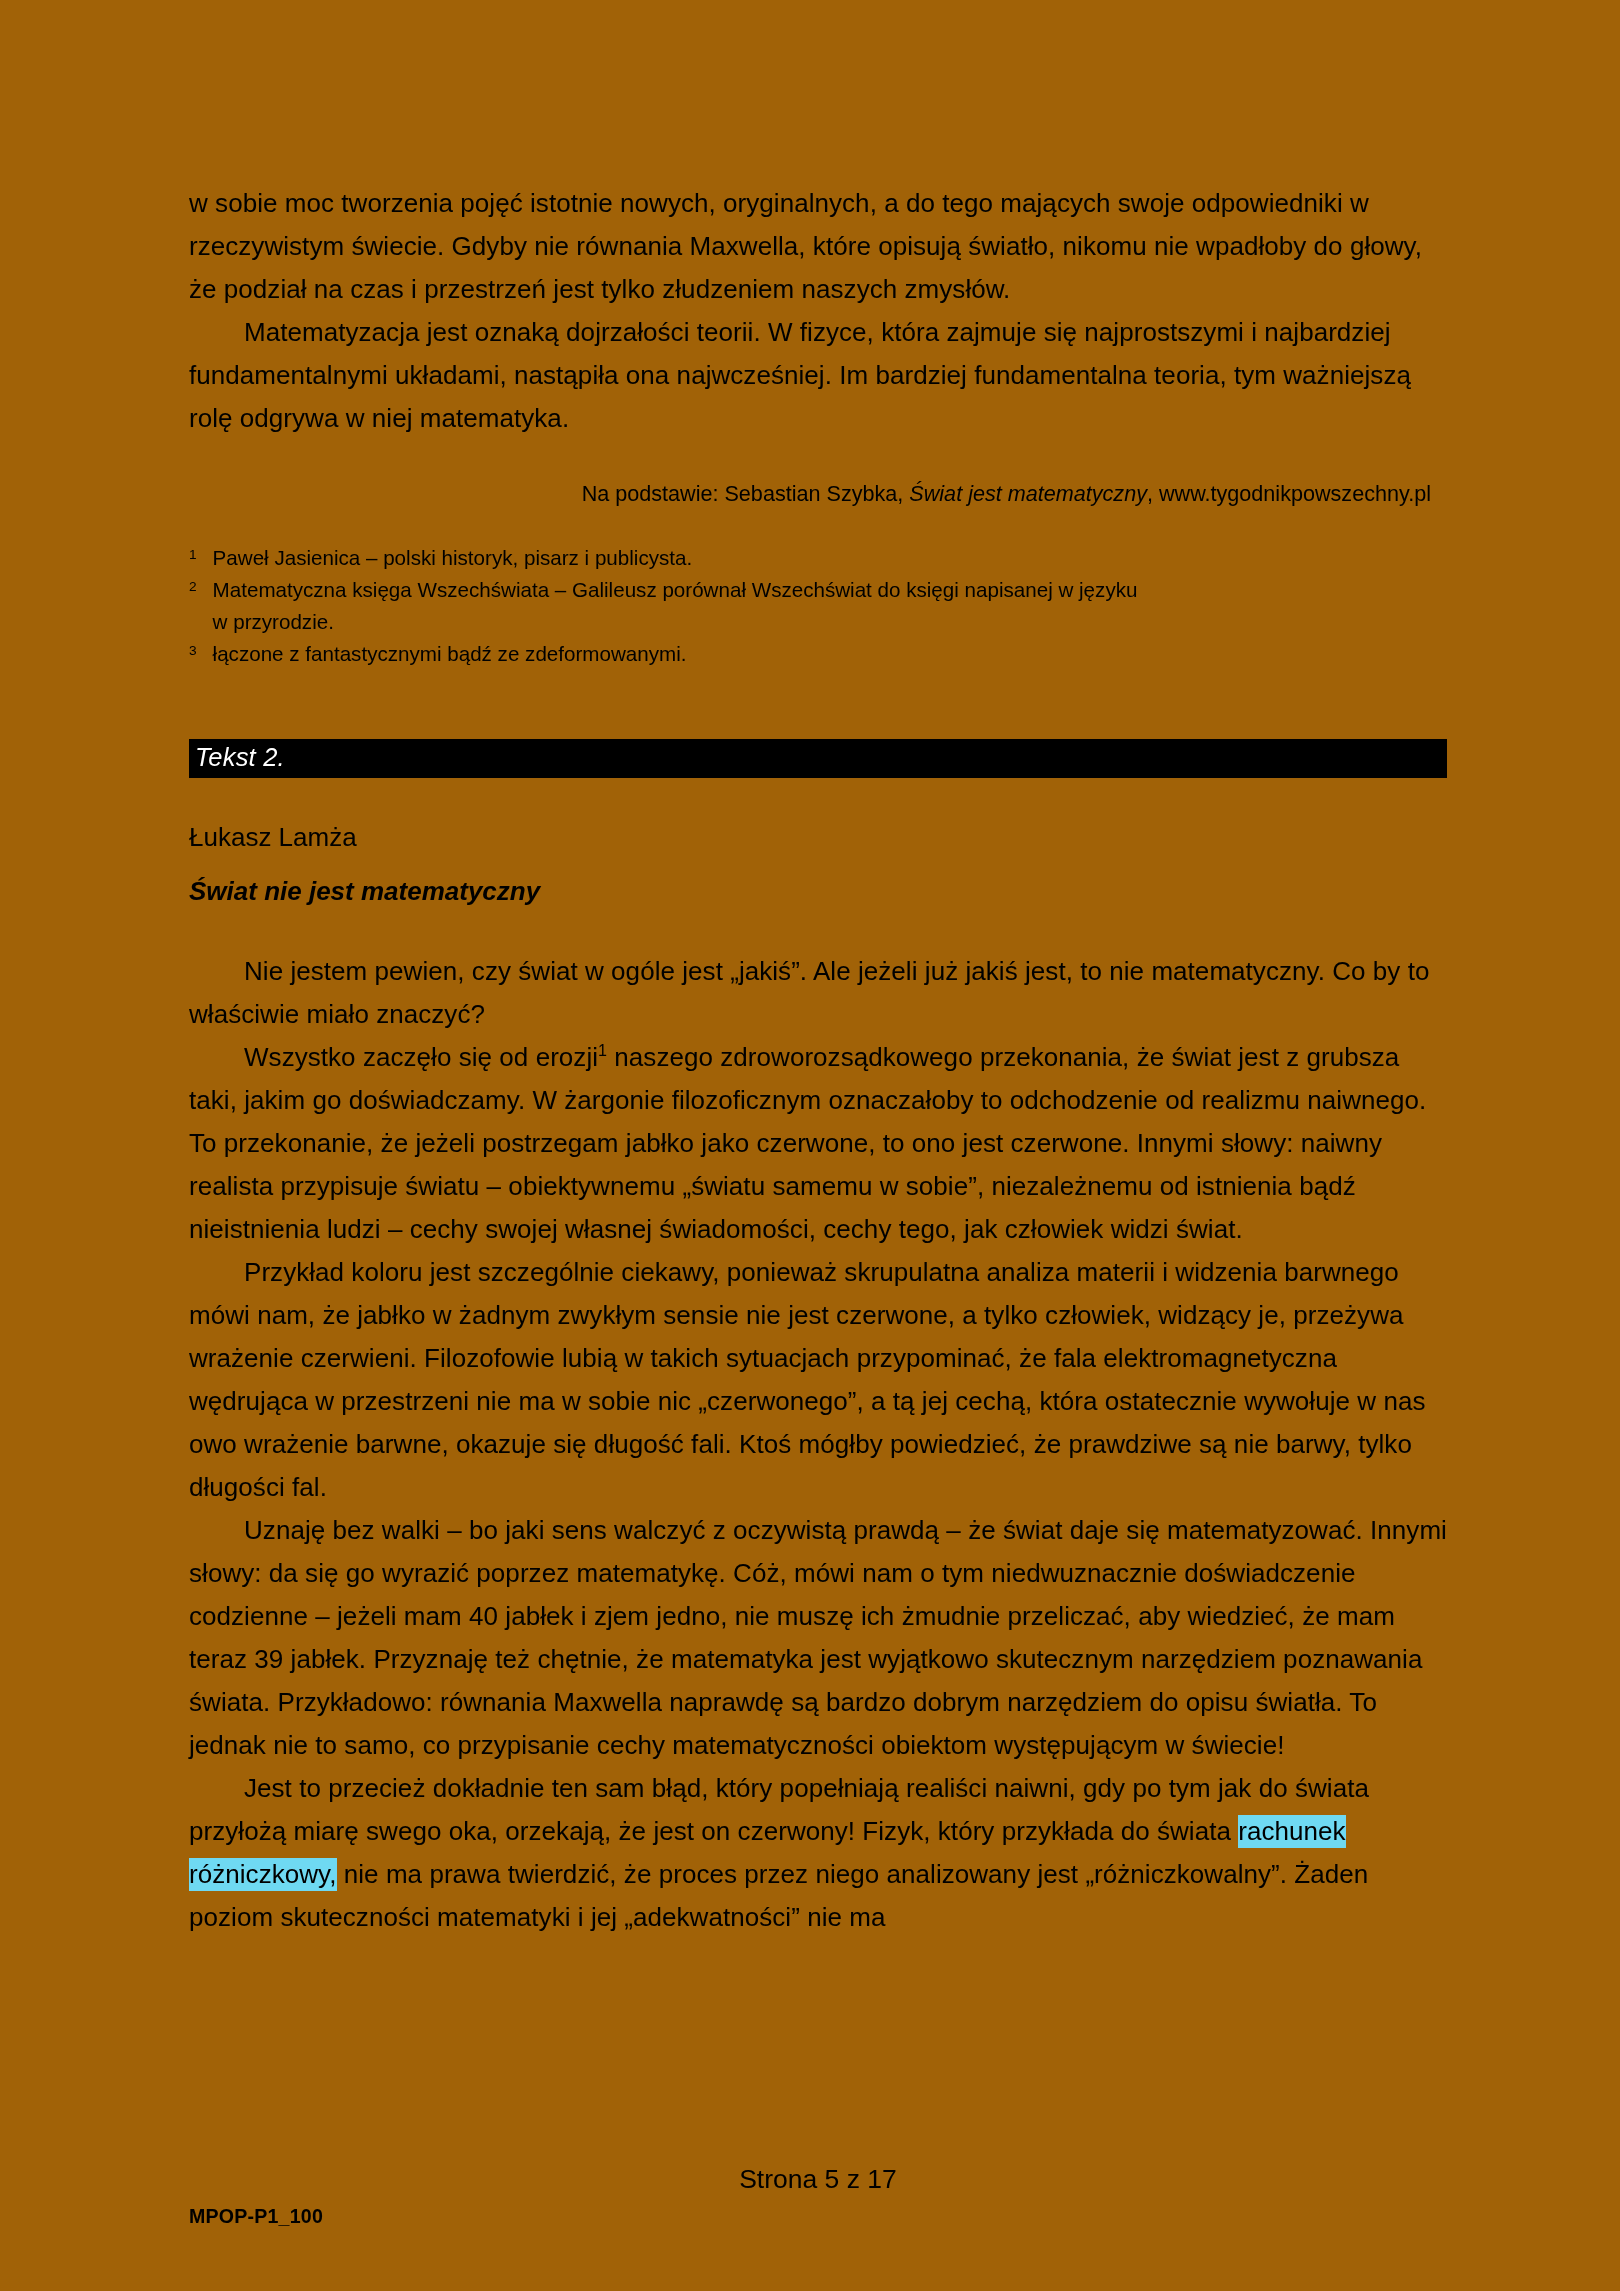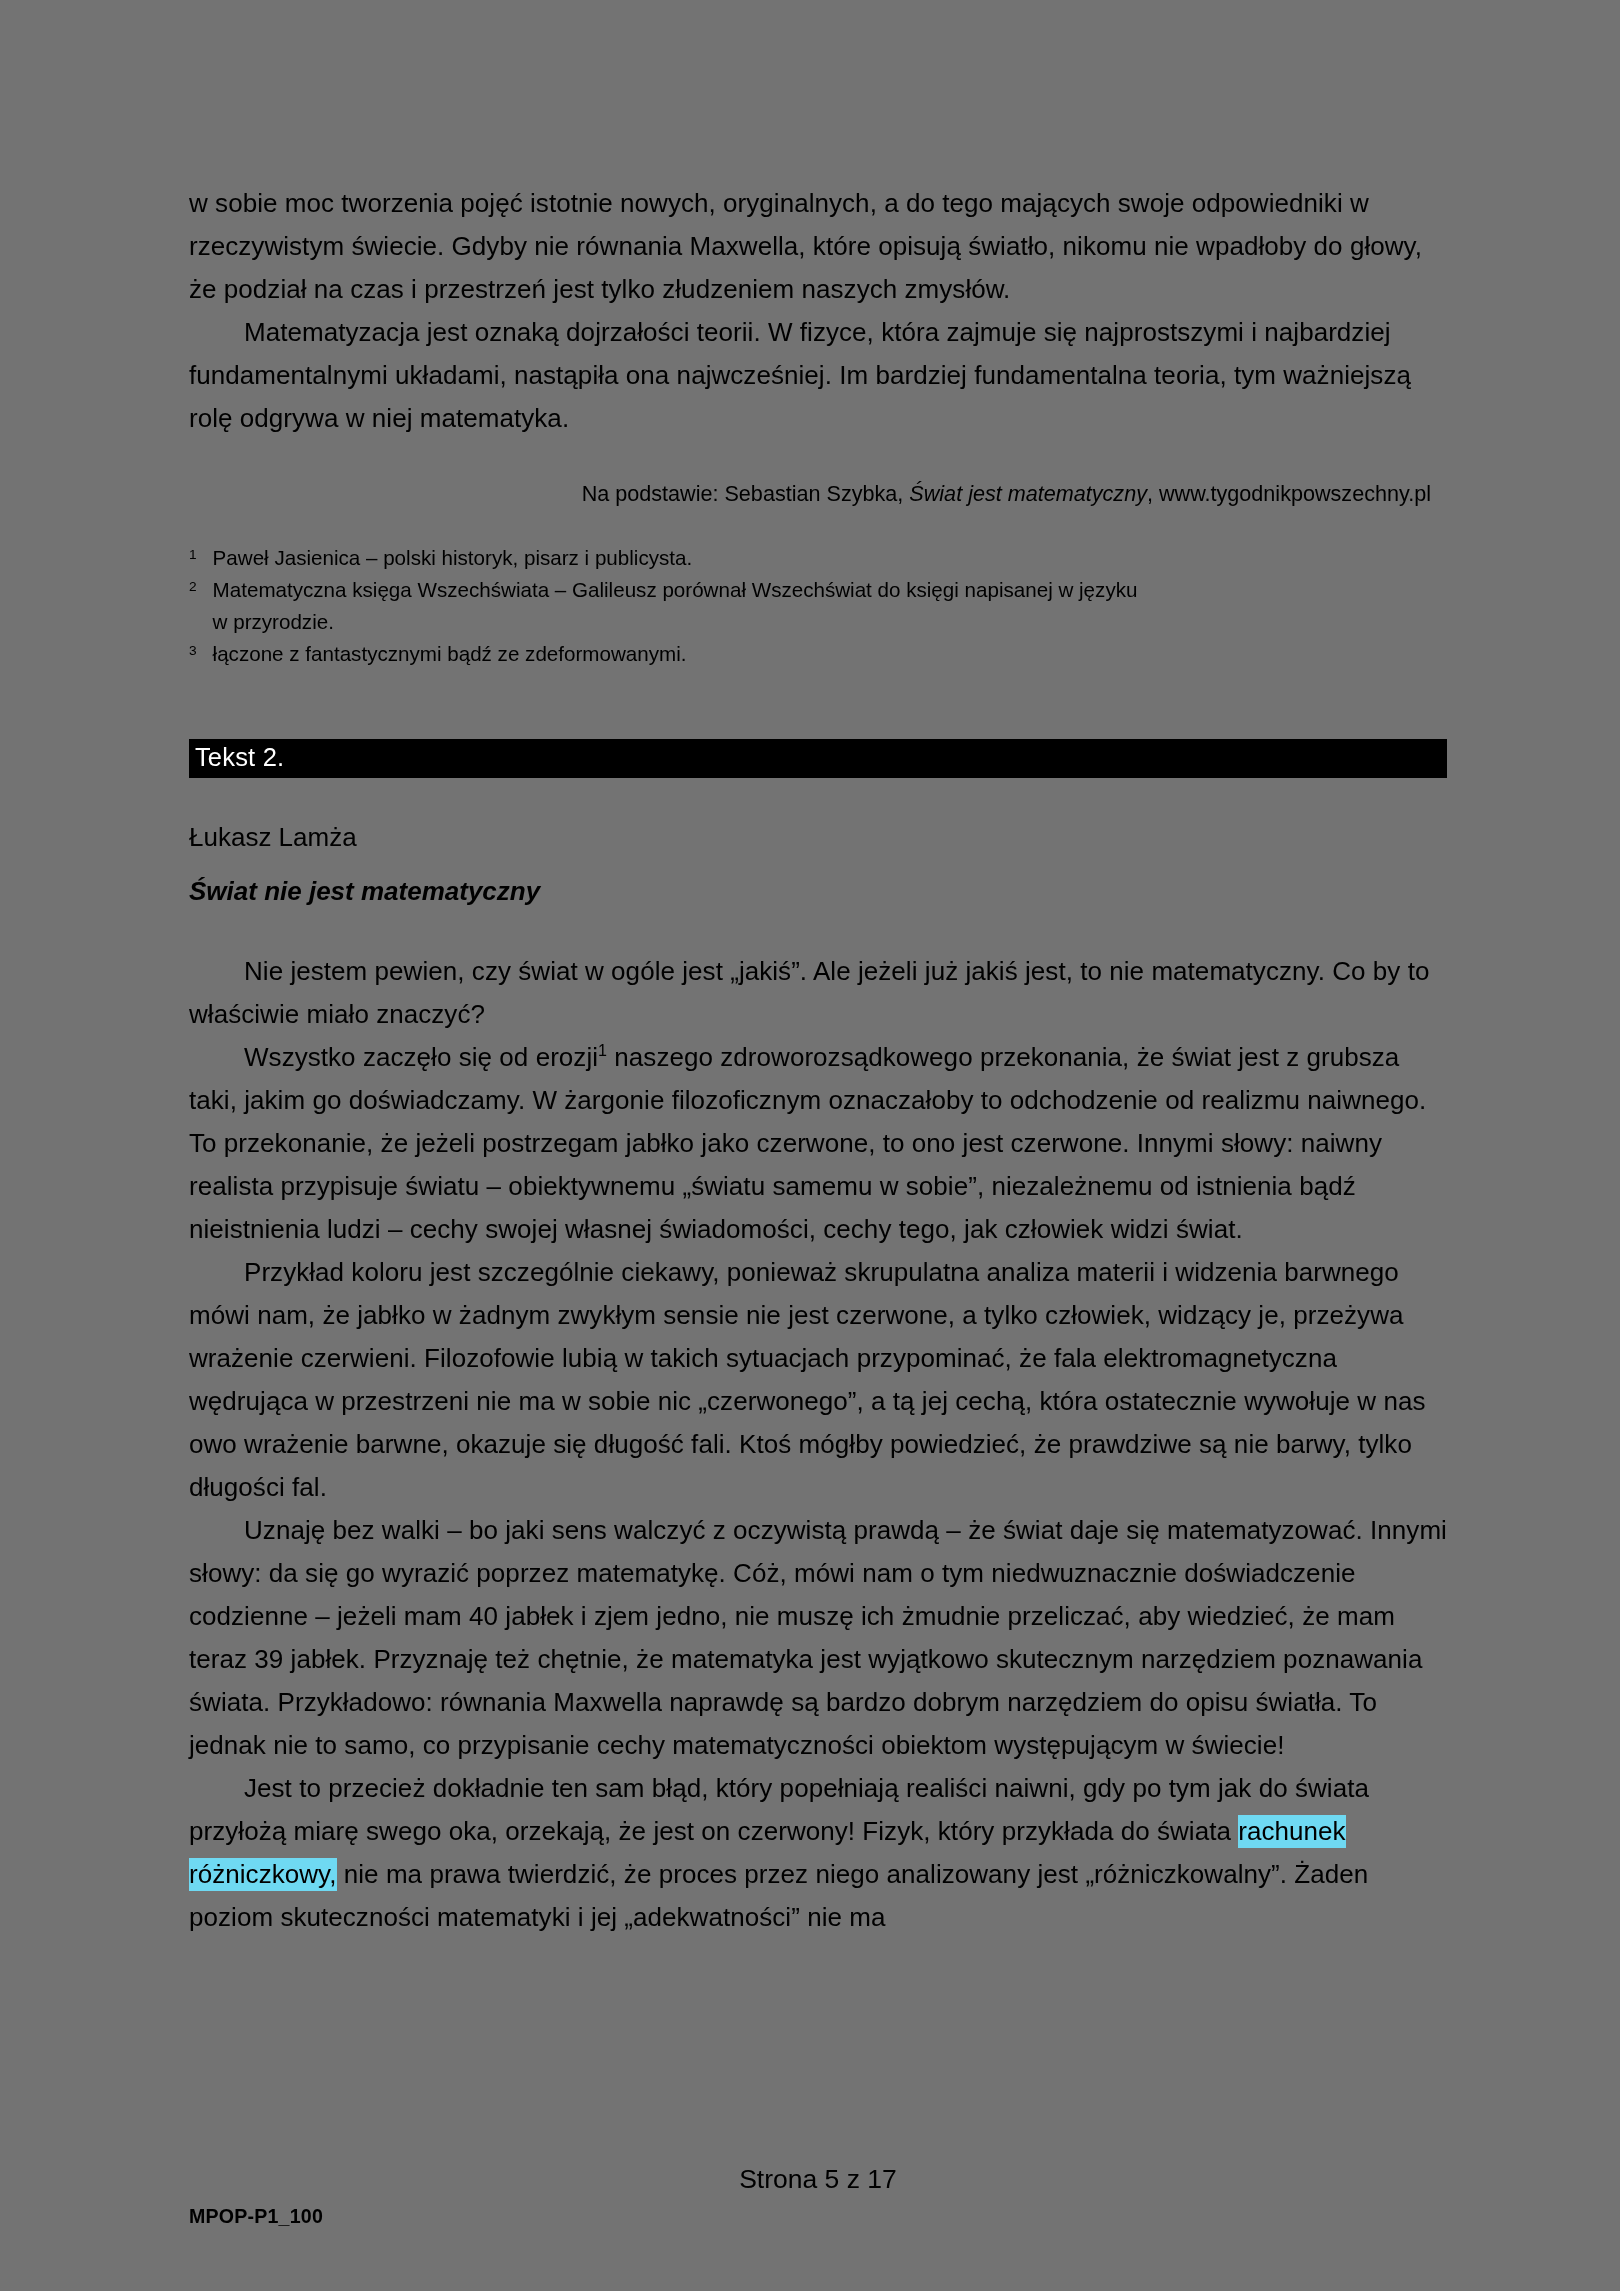--- a/index.html
+++ b/index.html
@@ -12,21 +12,21 @@
     height: 2292px;
     position: relative;
     font-family: "Liberation Sans", sans-serif;
     color: #000000;
     -webkit-font-smoothing: antialiased;
   }
 
   .page {
     position: absolute;
     inset: 0;
-    background: #737373;
+    background: #a16207;
   }
 
   
   .content {
     position: absolute;
     left: 189px;
     top: 182px;
     width: 1258px;
   }
 
@@ -86,20 +86,21 @@
     display: flex;
     align-items: center;
     padding-left: 5.9px;
     box-sizing: border-box;
   }
   .section-bar .bar-label {
     font-size: 25.5px;
     font-weight: normal;
     line-height: 1;
     letter-spacing: 0.2px;
+    font-style: italic;
   }
 
   
   .txt-author {
     margin-top: 42px;
     font-size: 26px;
     line-height: 35px;
   }
   .txt-title {
     font-size: 26px;

